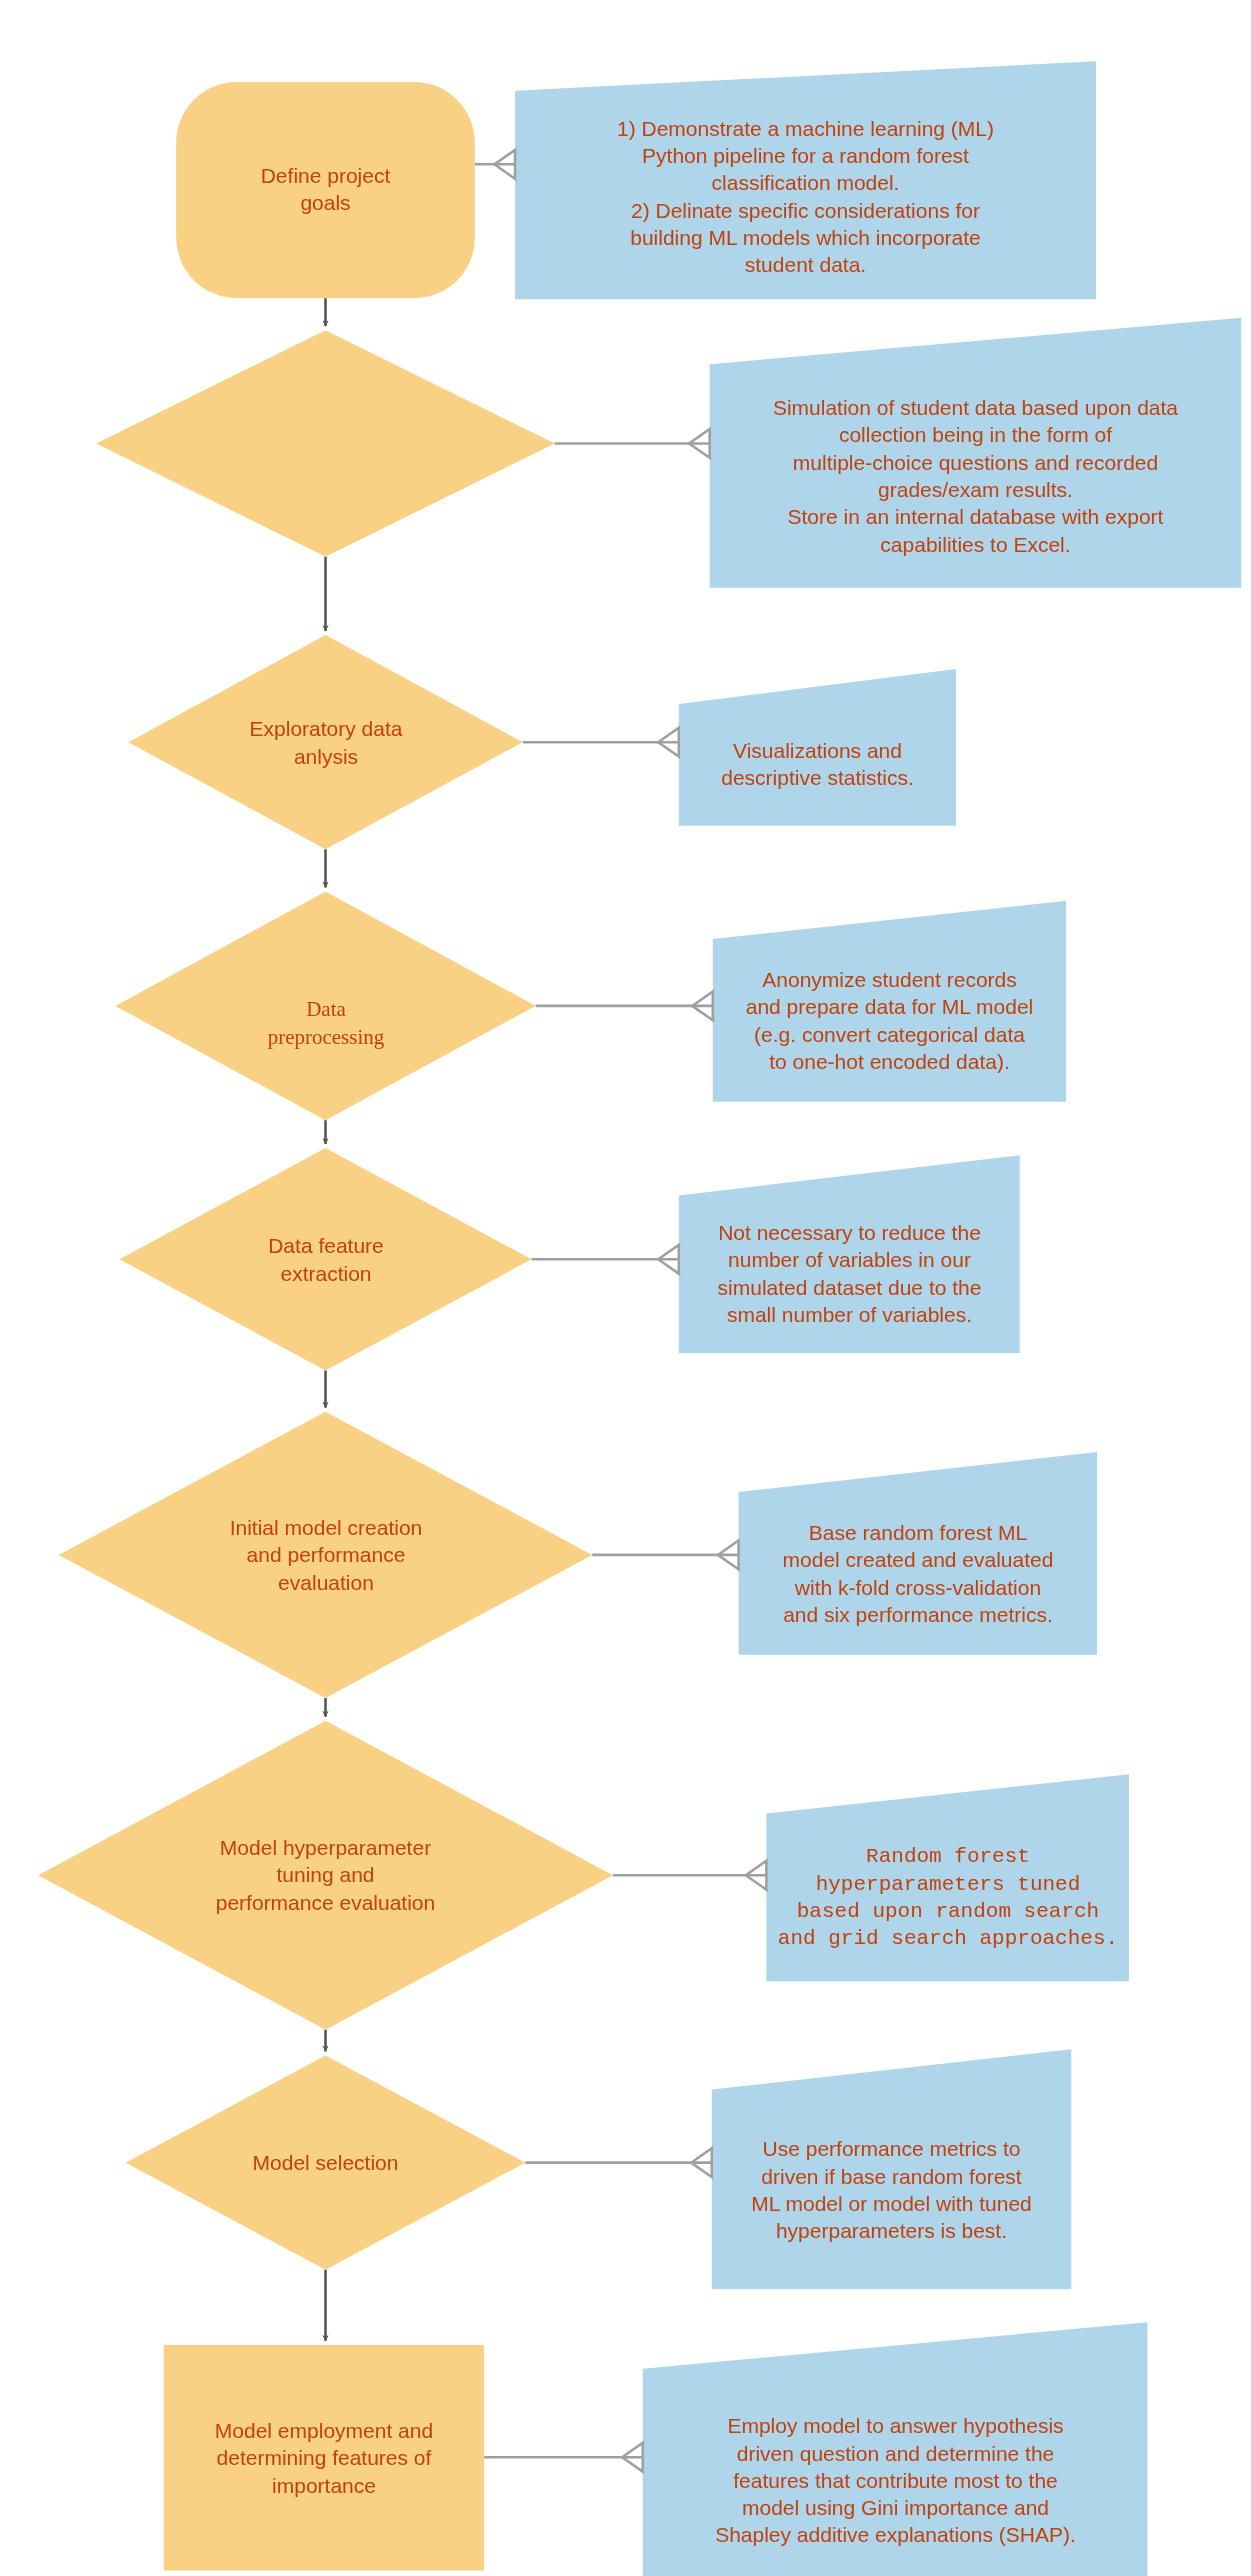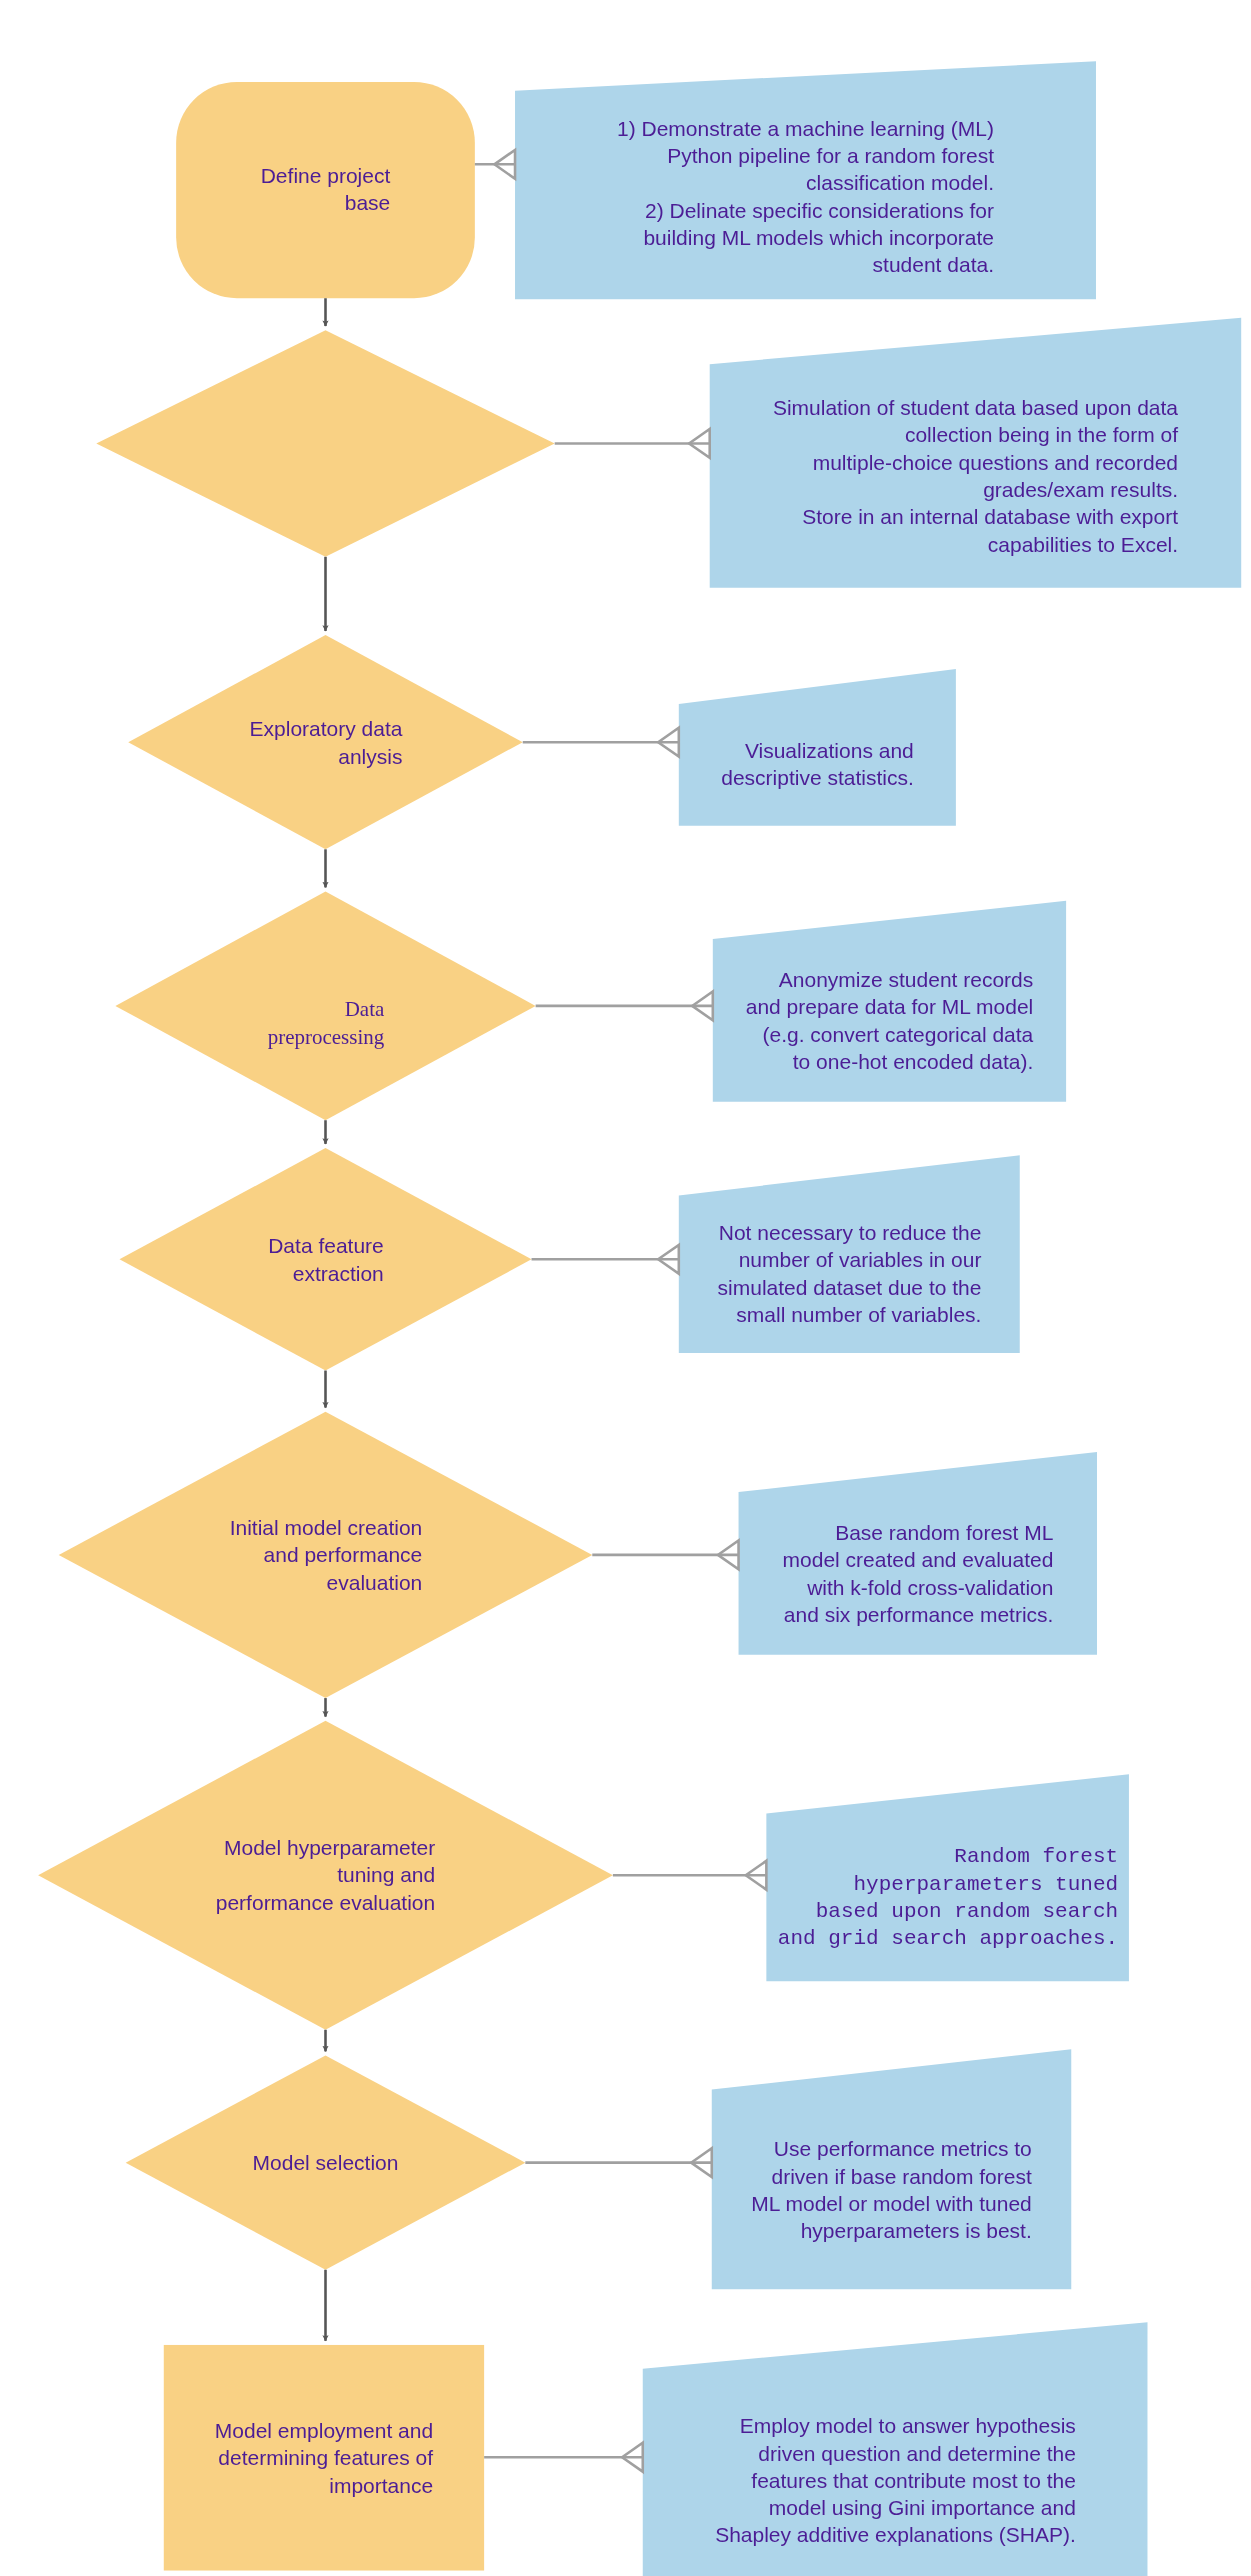--- a/index.html
+++ b/index.html
@@ -25,22 +25,22 @@
     left: 0; top: 0;
     width: 1251px;
     height: 2602px;
     display: block;
   }
   .shape-label {
     position: absolute;
     display: flex;
     align-items: center;
     justify-content: center;
-    text-align: right;
-    color: #4c1d95;
+    text-align: center;
+    color: #c2410c;
     font-family: "Liberation Sans", sans-serif;
     pointer-events: none;
     white-space: pre-line;
     line-height: 1.30;
   }
   .node-label { font-size: 21px; }
   .note-label { font-size: 21px; }
 </style>
 </head>
 <body>
@@ -139,21 +139,21 @@
       <polygon points="1382,4170 1382,4226 1342,4198" fill="none" stroke="#a0a0a0" stroke-width="5"></polygon>
     </g>
 
     <g>
       <line x1="940" y1="4770" x2="1248" y2="4770" stroke="#a0a0a0" stroke-width="5"></line>
       <polygon points="1248,4742 1248,4798 1208,4770" fill="none" stroke="#a0a0a0" stroke-width="5"></polygon>
     </g>
   </svg>
 
   <div class="shape-label node-label" style="left:176px; top:81px; width:299px; height:216px;">Define project
-base</div>
+goals</div>
 
 
   <div class="shape-label node-label" style="left:192px; top:696px; width:268px; height:93px;">Exploratory data
 anlysis</div>
 
   <div class="shape-label node-label" style="left:192px; top:977px; width:268px; height:93px;font-family:Liberation Serif, serif;">Data
 preprocessing</div>
 
   <div class="shape-label node-label" style="left:192px; top:1213px; width:268px; height:93px;">Data feature
 extraction</div>

